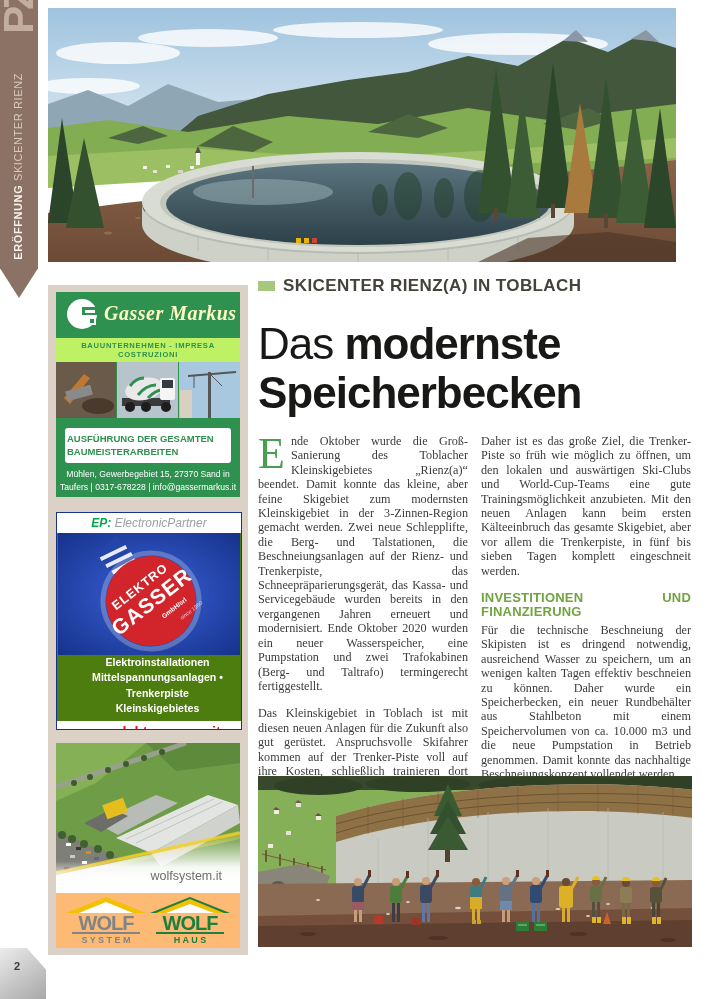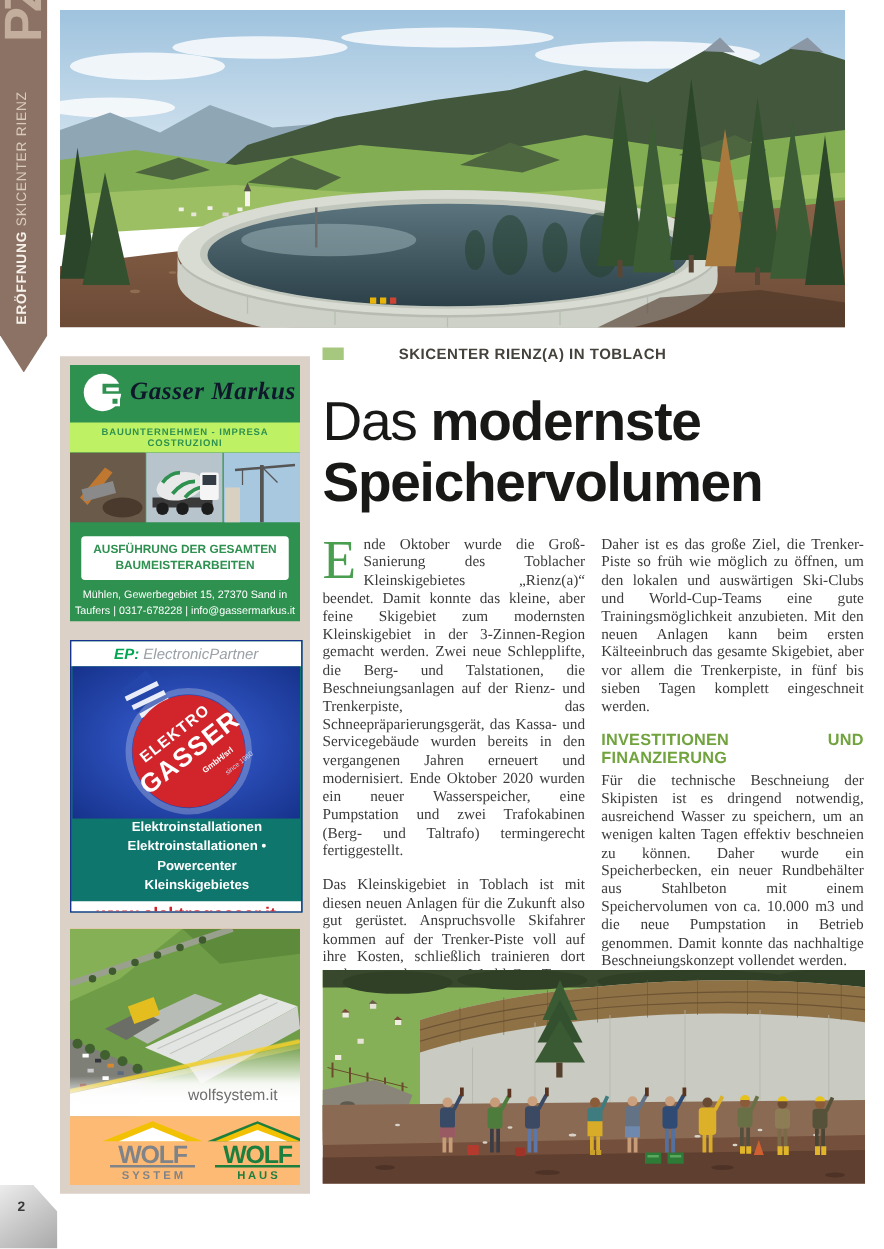--- a/index.html
+++ b/index.html
@@ -21,48 +21,48 @@
   .photo-bottom{position:absolute;left:258px;top:776px;width:434px;height:171px;}
   .photo-top svg,.photo-bottom svg{display:block;width:100%;height:100%;}
 
   
   .ads-col{position:absolute;left:48px;top:285px;width:200px;height:670px;background:#dbd1c6;}
   .ad{position:absolute;left:8px;width:184px;overflow:hidden;}
   .ad-gasser{top:7px;height:205px;background:#2f9150;}
   .gm-logo-row{position:relative;height:46px;}
   .gm-mark{position:absolute;left:10px;top:5px;}
   .gm-name{position:absolute;left:48px;top:10px;font-family:"Liberation Serif",serif;
-           font-style:italic;font-weight:bold;font-size:20px;color:#0f172a;letter-spacing:.5px;}
+           font-style:italic;font-weight:bold;font-size:20px;color:#fef9c3;letter-spacing:.5px;}
   .gm-tagline{background:#bef264;color:#2f9150;font-size:7.6px;font-weight:bold;text-align:center;
               letter-spacing:.7px;padding:3px 0;}
   .gm-photos{height:56px;}
-  .gm-service{background:#fff;margin:6px 9px 5px;border-radius:3px;text-align:center;color:#2f9150;
+  .gm-service{background:#fff;margin:6px 9px 5px;border-radius:3px;text-align:left;color:#2f9150;
               font-weight:bold;font-size:9.5px;line-height:1.4;padding:4px 2px;}
   .gm-address{color:#fff;font-size:8.6px;text-align:center;line-height:1.55;}
   .gm-address .link{color:#fff;}
 
-  .ad-elektro{top:227px;height:216px;background:#0f766e;border:1px solid #16328c;}
+  .ad-elektro{top:227px;height:216px;background:#4d7c0f;border:1px solid #16328c;}
   .ep-strip{background:#fff;height:20px;text-align:center;font-style:italic;font-size:12px;
             line-height:20px;}
   .ep-strip .ep{color:#00a651;font-weight:bold;}
   .ep-strip .partner{color:#9aa0a6;}
   .eg-bulb{display:block;width:100%;height:122px;}
   .eg-services{color:#fff;font-weight:bold;font-size:10.6px;text-align:center;line-height:1.45;padding-left:17px;}
   .eg-web{background:#fff;height:22px;margin-top:5px;text-align:center;color:#d2232a;
           font-weight:bold;font-size:14.5px;line-height:22px;}
 
   .ad-wolf{top:458px;height:205px;background:#fdba74;}
   .wolf-photo{display:block;width:184px;height:150px;}
   .wolf-site{position:absolute;right:18px;top:126px;font-size:12.5px;color:#6e6e6e;}
-  .wolf-logos{position:absolute;left:0;bottom:4px;width:100%;display:flex;justify-content:center;gap:0;padding-left:16px;}
+  .wolf-logos{position:absolute;left:0;bottom:4px;width:100%;display:flex;justify-content:center;gap:0;}
 
   
   .article{position:absolute;left:258px;top:276px;width:434px;}
-  .kicker{display:flex;align-items:center;font-weight:bold;font-size:12px;letter-spacing:.4px;
-          color:#45423c;gap:36px;}
+  .kicker{display:flex;align-items:center;font-weight:bold;font-size:17px;letter-spacing:.4px;
+          color:#45423c;}
   .kicker-sq{display:inline-block;width:17px;height:10px;background:#a6c87e;margin-right:8px;}
   .headline{margin-top:23px;font-size:44px;line-height:49px;color:#181816;letter-spacing:-1px;}
   .headline .bold{font-weight:bold;}
   .columns{margin-top:17px;display:flex;gap:13px;height:357px;overflow:hidden;}
   .col{width:210px;font-family:"Liberation Serif",serif;font-size:12.2px;line-height:14.4px;
        text-align:justify;color:#3b3b3b;}
   .col p{margin:0 0 13px 0;}
   .dropcap{float:left;font-family:"Liberation Serif",serif;font-size:44px;line-height:33px;
            color:#4a9e50;margin:3px 6px 0 0;}
   .subhead{font-family:"Liberation Sans",sans-serif;font-weight:bold;font-size:13px;
@@ -260,21 +260,21 @@
           <circle r="48" fill="none" stroke="#ffffff" stroke-width="5" opacity="0.25"></circle>
           <circle r="45" fill="#d1242b"></circle>
           <text x="0" y="-14" text-anchor="middle" fill="#ffffff" font-family="Liberation Sans, sans-serif" font-weight="bold" font-size="12.5" letter-spacing="1">ELEKTRO</text>
           <text x="0" y="8" text-anchor="middle" fill="#ffffff" font-family="Liberation Sans, sans-serif" font-weight="bold" font-size="21" letter-spacing="1">GASSER</text>
           <text x="14" y="22" text-anchor="middle" fill="#ffffff" font-family="Liberation Sans, sans-serif" font-weight="bold" font-size="6.5">GmbH/srl</text>
           <text x="26" y="34" text-anchor="middle" fill="#cfd8f0" font-family="Liberation Sans, sans-serif" font-size="5.5">since 1960</text>
         </g>
       </svg>
       <div class="eg-services">
         <div>Elektroinstallationen</div>
-        <div>Elektroinstallationen • Powercenter</div>
+        <div>Mittelspannungsanlagen • Trenkerpiste</div>
         <div>Kleinskigebietes</div>
       </div>
       <div class="eg-web">www.elektrogasser.it</div>
     </div>
 
     <div class="ad ad-wolf">
       <svg class="wolf-photo" viewBox="0 0 184 150">
         <defs>
           <linearGradient id="wolfFade" x1="0" y1="0" x2="0" y2="1">
             <stop offset="0" stop-color="#ffffff" stop-opacity="0"></stop>
@@ -347,21 +347,21 @@
     </div>
   </div>
 
   <div class="article">
     <div class="kicker">
       <span class="kicker-sq"></span>
       <span>SKICENTER RIENZ(A) IN TOBLACH</span>
     </div>
     <div class="headline">
       <span>Das </span><span class="bold">modernste</span><br>
-      <span class="bold">Speichervolumen</span>
+      <span class="bold">Speicherbecken</span>
     </div>
     <div class="columns">
       <div class="col">
         <p><span class="dropcap">E</span><span>nde Oktober wurde die Groß-Sanierung des Toblacher Kleinskigebietes „Rienz(a)“ beendet. Damit konnte das kleine, aber feine Skigebiet zum modernsten Kleinskigebiet in der 3-Zinnen-Region gemacht werden. Zwei neue Schlepplifte, die Berg- und Talstationen, die Beschneiungsanlagen auf der Rienz- und Trenkerpiste, das Schneepräparierungsgerät, das Kassa- und Servicegebäude wurden bereits in den vergangenen Jahren erneuert und modernisiert. Ende Oktober 2020 wurden ein neuer Wasserspeicher, eine Pumpstation und zwei Trafokabinen (Berg- und Taltrafo) termingerecht fertiggestellt.</span></p>
         <p>Das Kleinskigebiet in Toblach ist mit diesen neuen Anlagen für die Zukunft also gut gerüstet. Anspruchsvolle Skifahrer kommen auf der Trenker-Piste voll auf ihre Kosten, schließlich trainieren dort auch mehrere World-Cup-Teams. Einheimische und internationale Trainer bestätigen immer wieder, dass die Trenker-Piste einer der besten Trainingshänge im Alpenraum ist.</p>
       </div>
       <div class="col">
         <p>Daher ist es das große Ziel, die Trenker-Piste so früh wie möglich zu öffnen, um den lokalen und auswärtigen Ski-Clubs und World-Cup-Teams eine gute Trainingsmöglichkeit anzubieten. Mit den neuen Anlagen kann beim ersten Kälteeinbruch das gesamte Skigebiet, aber vor allem die Trenkerpiste, in fünf bis sieben Tagen komplett eingeschneit werden.</p>
         <div class="subhead">INVESTITIONEN UND FINANZIERUNG</div>
         <p>Für die technische Beschneiung der Skipisten ist es dringend notwendig, ausreichend Wasser zu speichern, um an wenigen kalten Tagen effektiv beschneien zu können. Daher wurde ein Speicherbecken, ein neuer Rundbehälter aus Stahlbeton mit einem Speichervolumen von ca. 10.000 m3 und die neue Pumpstation in Betrieb genommen. Damit konnte das nachhaltige Beschneiungskonzept vollendet werden.</p>

